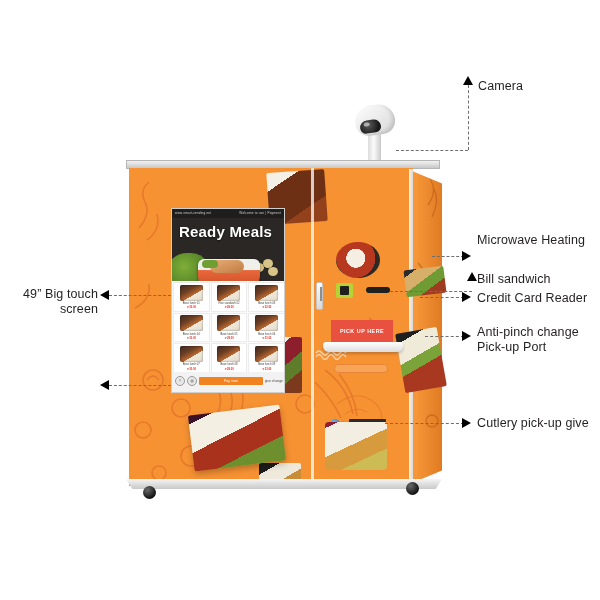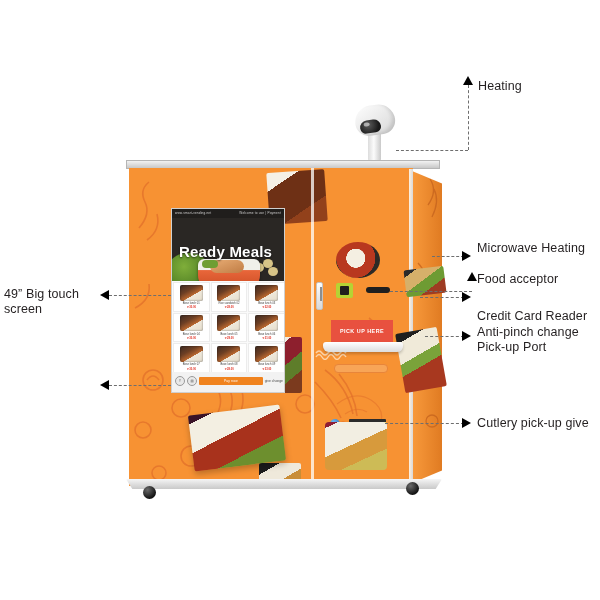--- a/index.html
+++ b/index.html
@@ -49,21 +49,21 @@
     background:linear-gradient(90deg,#fff0dd,#d9d9d9);}
 
   .seam-v{position:absolute;top:168px;width:3px;height:318px;background:rgba(255,255,255,.75);}
 
   
   .screen{position:absolute;left:171px;top:208px;width:114px;height:185px;
     background:#fff;border:1px solid #cfcfcf;box-sizing:border-box;overflow:hidden;}
   .scr-top{position:relative;height:72px;background:#2a2724;overflow:hidden;}
   .scr-bar{position:absolute;left:0;top:0;right:0;height:9px;background:#201e1c;}
   .scr-bar span{position:absolute;top:1.5px;font-size:3.1px;color:#cfcfcf;letter-spacing:.2px;}
-  .scr-title{position:absolute;left:7px;top:34px;font-size:15px;font-weight:bold;color:#fff;
+  .scr-title{position:absolute;left:7px;top:14px;font-size:15px;font-weight:bold;color:#fff;
     letter-spacing:.2px;text-shadow:0 1px 2px rgba(0,0,0,.6);z-index:3;}
   .scr-veg{position:absolute;left:-4px;bottom:-6px;width:40px;height:34px;
     background:radial-gradient(circle at 40% 40%,#7fae3a,#3e6e1c);border-radius:50% 45% 55% 50%;z-index:2;}
   .scr-bowl{position:absolute;left:26px;bottom:-10px;width:62px;height:32px;
     background:linear-gradient(180deg,#f0f0ea 35%,#e8663a 36%,#c94a22);
     border-radius:6px 6px 16px 16px;z-index:2;box-shadow:0 1px 3px rgba(0,0,0,.4);}
   .scr-meat{position:absolute;left:38px;bottom:8px;width:34px;height:13px;
     background:linear-gradient(160deg,#e8ad75,#c07c44);border-radius:8px;z-index:3;}
   .scr-green{position:absolute;left:30px;bottom:13px;width:16px;height:8px;
     background:#6f9e33;border-radius:6px;z-index:3;}
@@ -303,44 +303,44 @@
   <div class="cutlery"></div>
   <div class="ph rtray"></div>
 
   <div class="base"></div>
   <div class="wheel" style="left:143px;top:486px;"></div>
   <div class="wheel" style="left:406px;top:482px;"></div>
 
   <div class="dash-h" style="left:396px;top:150px;width:72px;"></div>
   <div class="dash-v" style="left:468px;top:85px;height:65px;"></div>
   <div class="arrow up" style="left:463px;top:76px;"></div>
-  <div class="label r" style="left:478px;top:79px;">Heating</div>
+  <div class="label r" style="left:478px;top:79px;">Camera</div>
 
   <div class="dash-h" style="left:432px;top:256px;width:32px;"></div>
   <div class="arrow right" style="left:462px;top:251px;"></div>
-  <div class="label r" style="left:477px;top:241px;">Microwave Heating</div>
+  <div class="label r" style="left:477px;top:233px;">Microwave Heating</div>
 
   <div class="dash-h" style="left:390px;top:291px;width:82px;"></div>
   <div class="arrow up" style="left:467px;top:272px;"></div>
-  <div class="label r" style="left:477px;top:272px;">Food acceptor</div>
+  <div class="label r" style="left:477px;top:272px;">Bill sandwich</div>
 
   <div class="dash-h" style="left:420px;top:297px;width:44px;"></div>
   <div class="arrow right" style="left:462px;top:292px;"></div>
-  <div class="label r" style="left:477px;top:309px;">Credit Card Reader</div>
+  <div class="label r" style="left:477px;top:291px;">Credit Card Reader</div>
 
   <div class="dash-h" style="left:425px;top:336px;width:39px;"></div>
   <div class="arrow right" style="left:462px;top:331px;"></div>
   <div class="label r" style="left:477px;top:325px;">Anti-pinch change
 Pick-up Port</div>
 
   <div class="dash-h" style="left:385px;top:423px;width:79px;"></div>
   <div class="arrow right" style="left:462px;top:418px;"></div>
   <div class="label r" style="left:477px;top:416px;">Cutlery pick-up give</div>
 
   <div class="dash-h" style="left:109px;top:295px;width:62px;"></div>
   <div class="arrow left" style="left:100px;top:290px;"></div>
-  <div class="label l" style="left:4px;top:287px;width:94px;text-align:left;">49”  Big touch
+  <div class="label l" style="left:4px;top:287px;width:94px;text-align:right;">49”  Big touch
  screen</div>
 
   <div class="dash-h" style="left:109px;top:385px;width:62px;"></div>
   <div class="arrow left" style="left:100px;top:380px;"></div>
 
 </div>
 
 </body></html>

